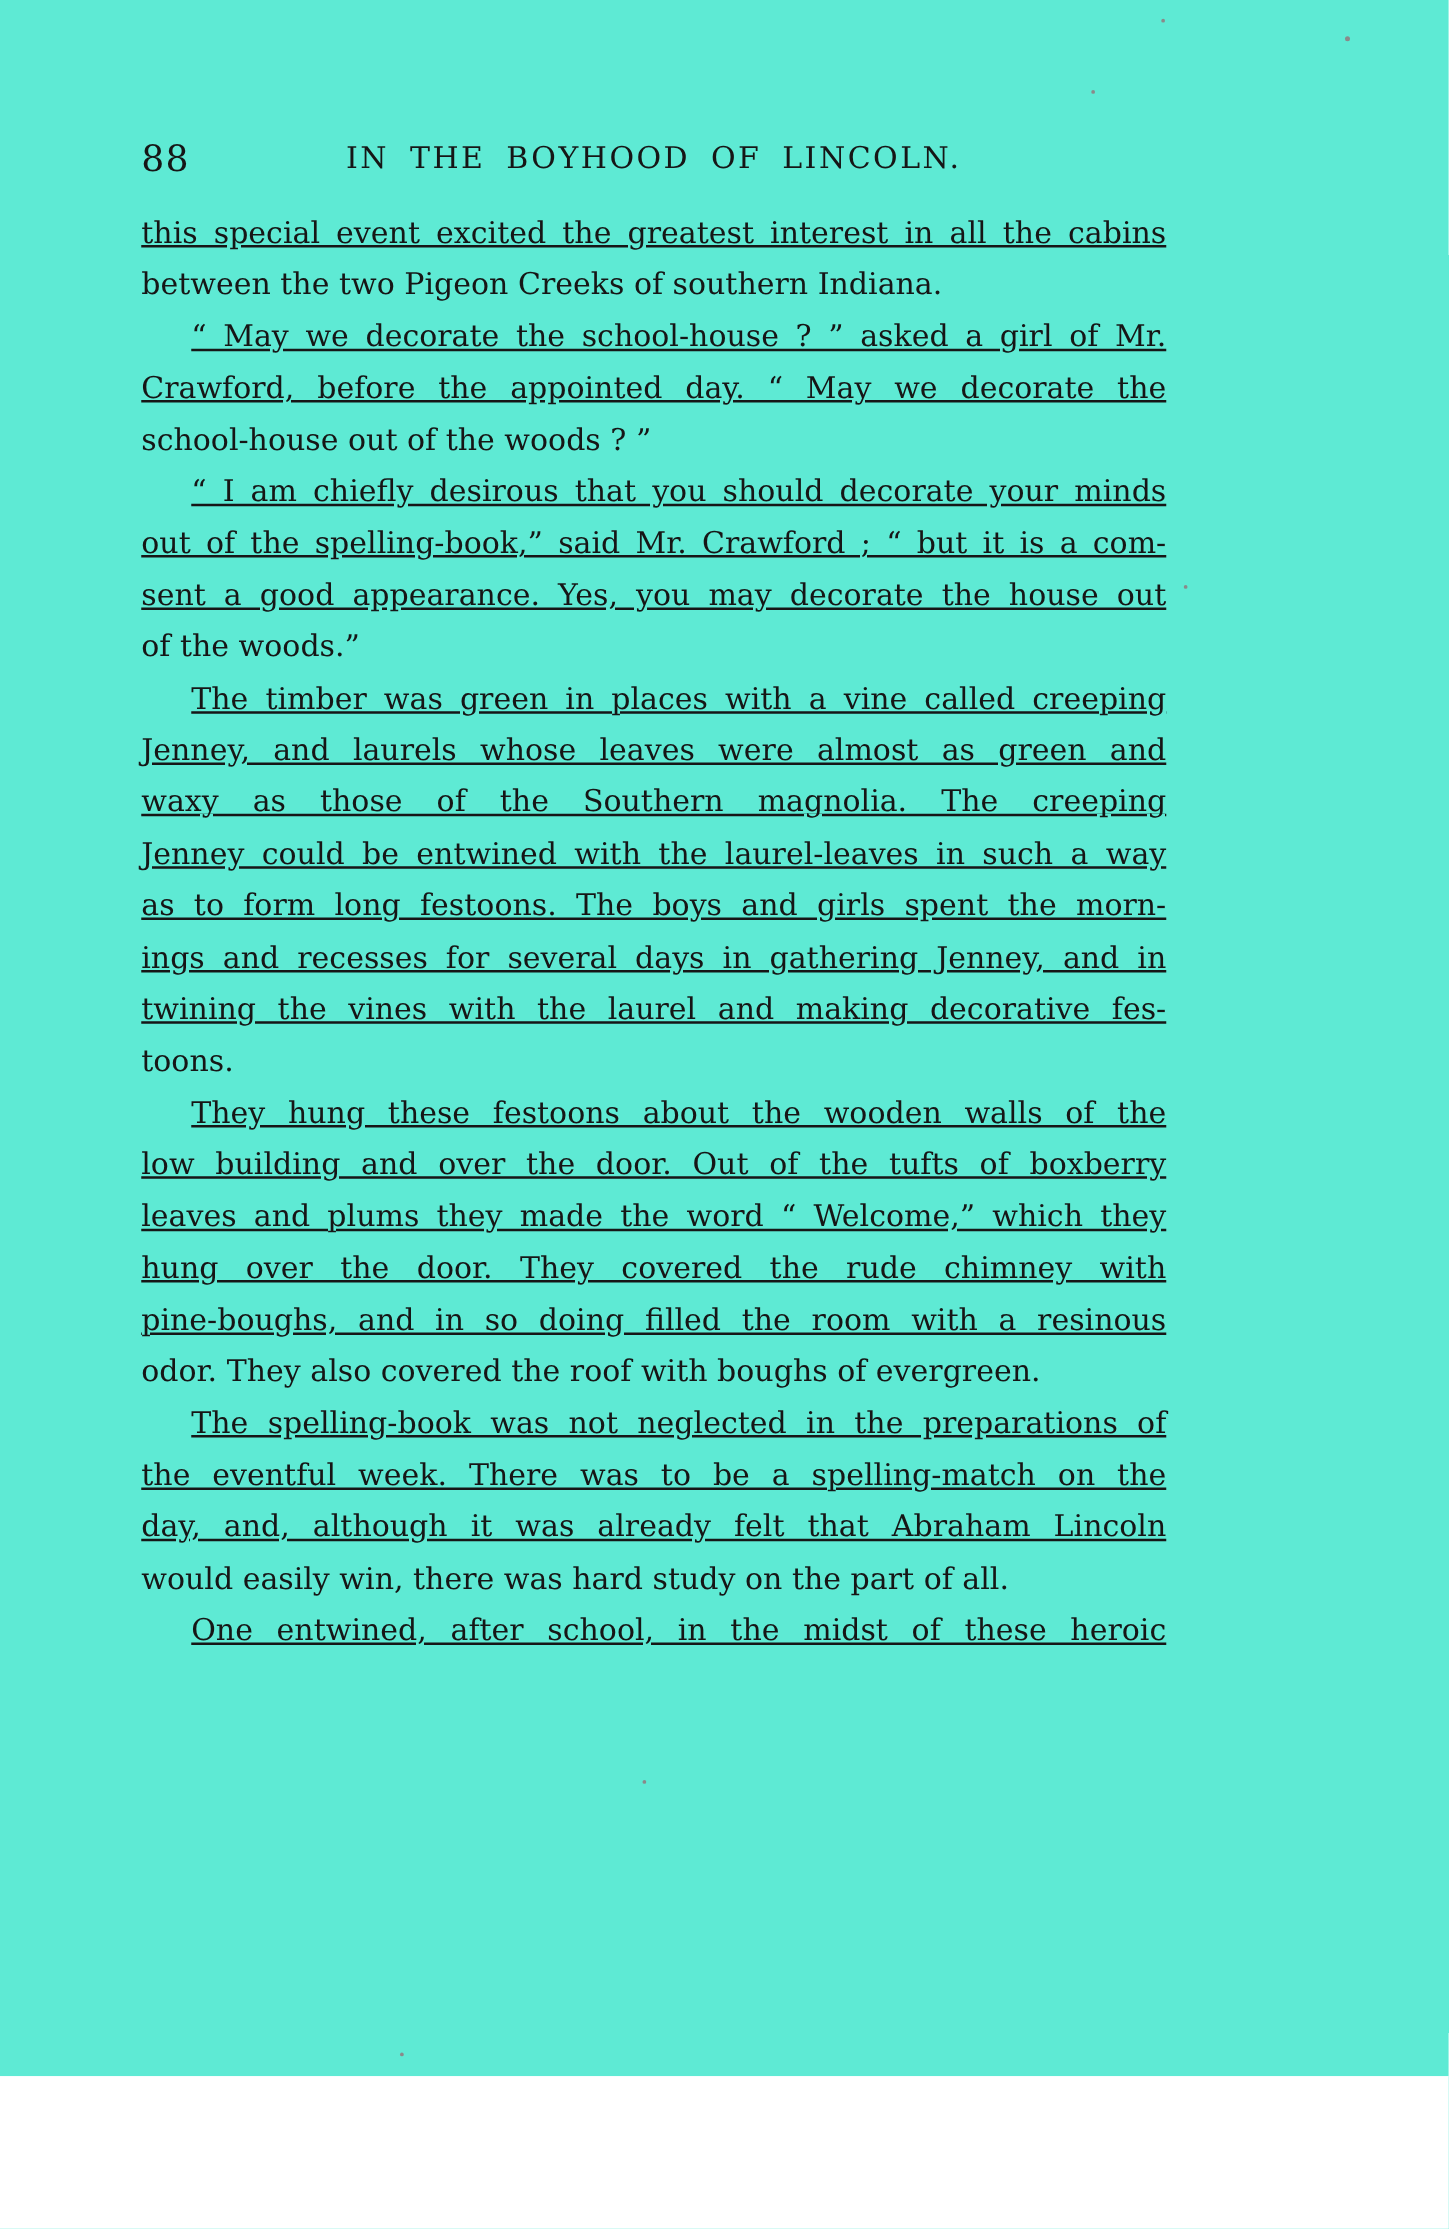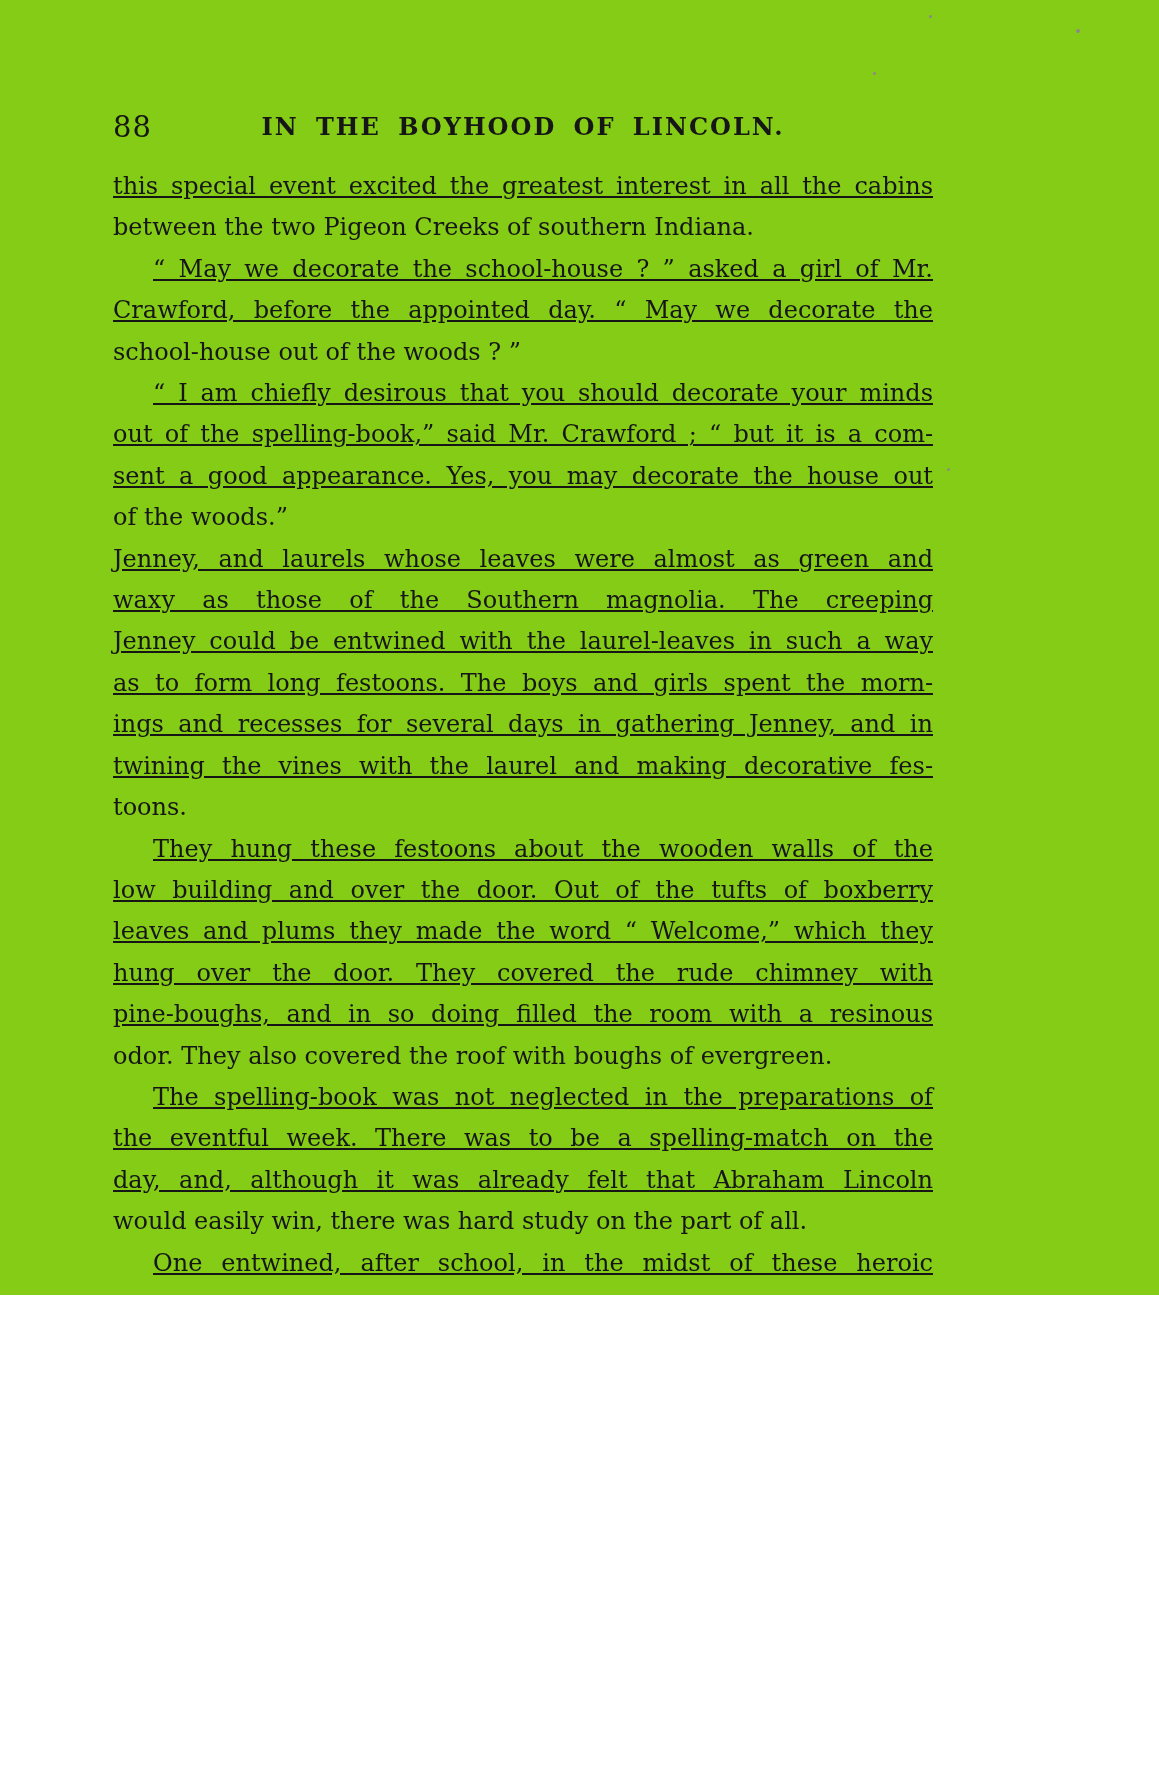--- a/index.html
+++ b/index.html
@@ -3,22 +3,22 @@
 <meta charset="utf-8">
 <style>
   html, body {
     margin: 0;
     padding: 0;
     background: #ffffff;
   }
   .page {
     position: relative;
     width: 1159px;
-    height: 1295px;
-    background: #84cc16;
+    height: 1661px;
+    background: #5eead4;
     overflow: hidden;
     font-family: "DejaVu Serif", "Liberation Serif", serif;
     color: #161616;
   }
   .header {
     position: absolute;
     top: 110px;
     left: 113px;
     width: 820px;
     height: 36px;
@@ -29,21 +29,20 @@
     top: 0;
     font-size: 29px;
     letter-spacing: 1px;
   }
   .running-title {
     text-align: center;
     font-size: 24px;
     letter-spacing: 2px;
     word-spacing: 7px;
     padding-top: 2px;
-    font-weight: bold;
   }
   .text-block {
     position: absolute;
     top: 166px;
     left: 113px;
     width: 820px;
     font-size: 24px;
     line-height: 41.4px;
   }
   .line {
@@ -77,20 +76,21 @@
   <div class="text-block">
       <div class="line justify">this special event excited the greatest interest in all the cabins</div>
       <div class="line">between the two Pigeon Creeks of southern Indiana.</div>
       <div class="line indent justify">“ May we decorate the school-house ? ” asked a girl of Mr.</div>
       <div class="line justify">Crawford, before the appointed day.  “ May we decorate the</div>
       <div class="line">school-house out of the woods ? ”</div>
       <div class="line indent justify">“ I am chiefly desirous that you should decorate your minds</div>
       <div class="line justify">out of the spelling-book,” said Mr. Crawford ; “ but it is a com-</div>
       <div class="line justify">sent a good appearance.  Yes, you may decorate the house out</div>
       <div class="line">of the woods.”</div>
+      <div class="line indent justify">The timber was green in places with a vine called creeping</div>
       <div class="line justify">Jenney, and laurels whose leaves were almost as green and</div>
       <div class="line justify">waxy as those of the Southern magnolia.  The creeping</div>
       <div class="line justify">Jenney could be entwined with the laurel-leaves in such a way</div>
       <div class="line justify">as to form long festoons.  The boys and girls spent the morn-</div>
       <div class="line justify">ings and recesses for several days in gathering Jenney, and in</div>
       <div class="line justify">twining the vines with the laurel and making decorative fes-</div>
       <div class="line">toons.</div>
       <div class="line indent justify">They hung these festoons about the wooden walls of the</div>
       <div class="line justify">low building and over the door.  Out of the tufts of boxberry</div>
       <div class="line justify">leaves and plums they made the word “ Welcome,” which they</div>

